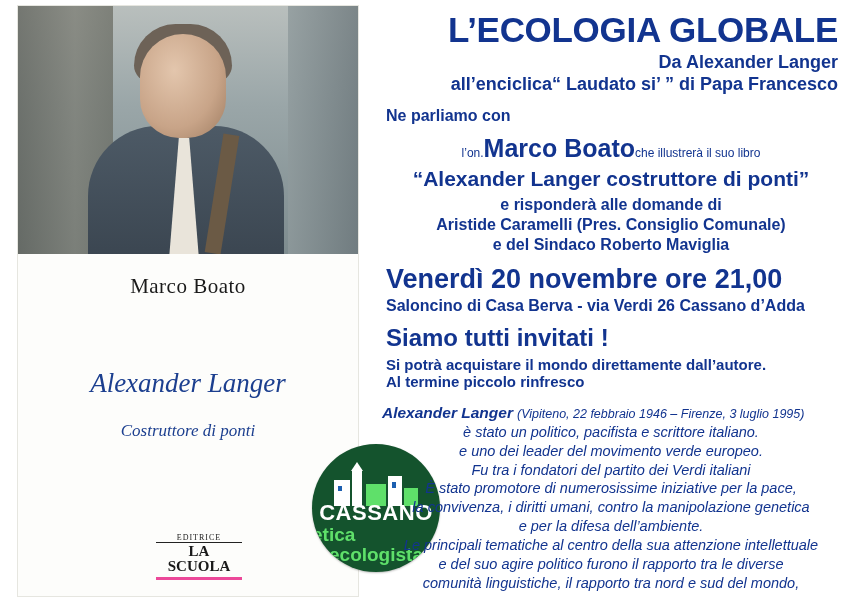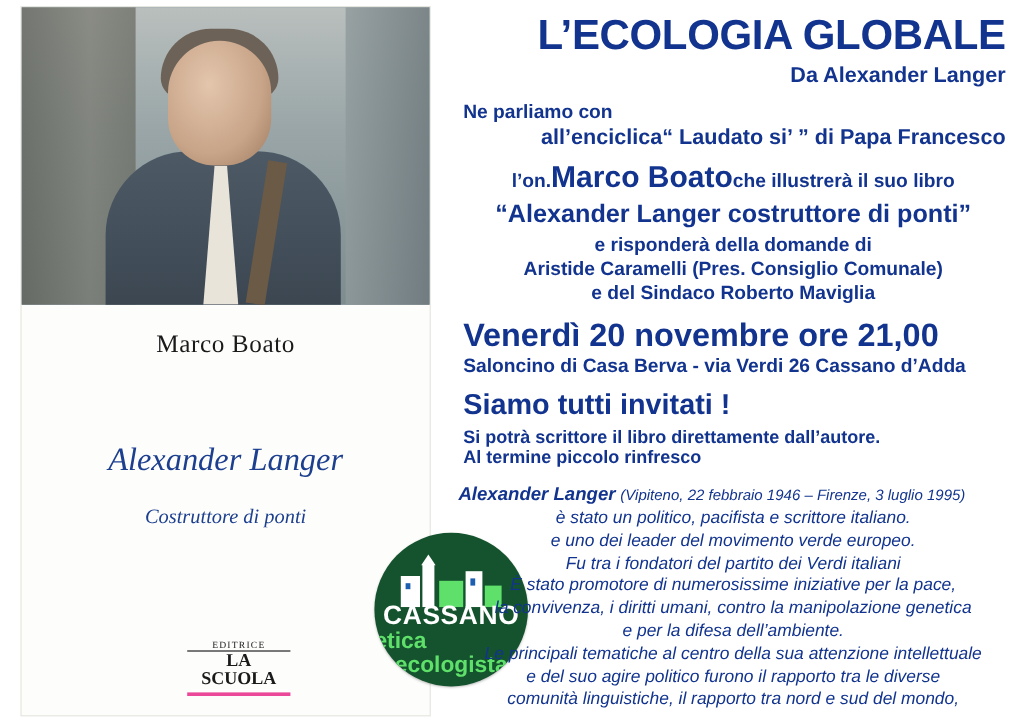--- a/index.html
+++ b/index.html
@@ -232,22 +232,22 @@
     font-size: 16px;
     padding-left: 8px;
     padding-top: 12px;
   }
   #speaker-line {
     text-align: center;
     padding-top: 9px;
     white-space: nowrap;
   }
   #speaker-line .small {
-    font-weight: bold;
-    font-size: 16px;
+    font-weight: normal;
+    font-size: 12px;
   }
   #speaker-line .big {
     font-weight: bold;
     font-size: 25px;
   }
   #book-line {
     text-align: center;
     font-weight: bold;
     font-size: 21px;
     padding-top: 4px;
@@ -348,39 +348,39 @@
     </svg>
     <div class="logo-main">CASSANO</div>
     <div class="logo-line2">etica</div>
     <div class="logo-line3">ecologista</div>
   </div>
 
   <div id="content">
 
     <div id="headline">L’ECOLOGIA GLOBALE</div>
     <div id="subhead1">Da Alexander Langer</div>
+    <div id="subhead2">all’enciclica“ Laudato si’ ” di Papa Francesco</div>
+
     <div id="neparliamo">Ne parliamo con</div>
-
-    <div id="subhead2">all’enciclica“ Laudato si’ ” di Papa Francesco</div>
 
     <div id="speaker-line">
       <span class="small">l’on.</span><span class="big">Marco Boato</span><span class="small">che illustrerà il suo libro</span>
     </div>
 
     <div id="book-line">“Alexander Langer costruttore di ponti”</div>
 
-    <div id="qa-line">e risponderà della domande di</div>
+    <div id="qa-line">e risponderà alle domande di</div>
     <div class="center-bold-16">Aristide Caramelli (Pres. Consiglio Comunale)</div>
     <div class="center-bold-16">e del Sindaco Roberto Maviglia</div>
 
     <div id="datetime">Venerdì 20 novembre ore 21,00</div>
     <div id="venue">Saloncino di Casa Berva - via Verdi 26 Cassano d’Adda</div>
 
     <div id="invite">Siamo tutti invitati !</div>
-    <div id="note1">Si potrà scrittore il libro direttamente dall’autore.</div>
+    <div id="note1">Si potrà acquistare il mondo direttamente dall’autore.</div>
     <div id="note2">Al termine piccolo rinfresco</div>
 
     <div id="bio">
       <div class="bio-row bio-first">
         <span class="name">Alexander Langer</span>
         <span class="paren">(Vipiteno, 22 febbraio 1946 – Firenze, 3 luglio 1995)</span>
       </div>
       <div class="bio-row">è stato un politico, pacifista e scrittore italiano.</div>
       <div class="bio-row">e uno dei leader del movimento verde europeo.</div>
       <div class="bio-row">Fu tra i fondatori del partito dei Verdi italiani</div>

